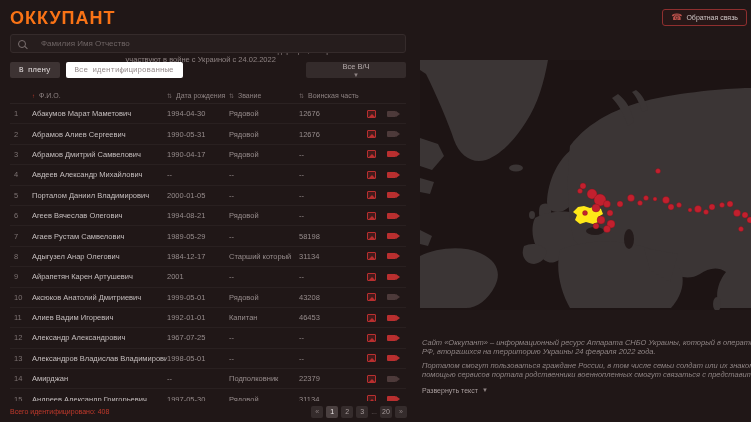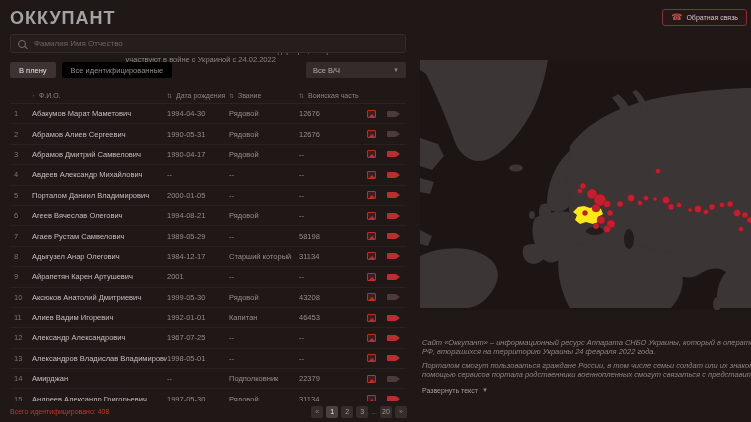--- a/index.html
+++ b/index.html
@@ -4,50 +4,50 @@
 <style>
   html,body{margin:0;padding:0;}
   body{
     width:751px;height:422px;overflow:hidden;position:relative;
     background:#201717;color:#c9c2c2;
     font-family:"Liberation Sans",sans-serif;
     -webkit-font-smoothing:antialiased;
   }
   
   .hdr{position:absolute;left:10px;top:8px;display:flex;gap:10px;align-items:flex-start;}
-  .logo{color:#a3a3a3;font-weight:bold;font-size:18px;letter-spacing:1px;line-height:20px;}
+  .logo{color:#f97316;font-weight:bold;font-size:18px;letter-spacing:1px;line-height:20px;}
   .subtitle{font-size:7.5px;line-height:9px;color:#8d8282;padding-top:3px;max-width:220px;margin-top:35px;}
   .fb-btn{
     position:absolute;top:9px;right:4px;height:17px;box-sizing:border-box;
     border:1px solid #8f2f2f;border-radius:3px;background:rgba(90,25,25,.12);
     color:#cfc6c6;font-size:7px;display:flex;align-items:center;gap:4px;padding:0 8px;cursor:pointer;
   }
   .fb-btn .ph-ico{color:#b9504a;font-size:9px;line-height:9px;}
   
   .left{position:absolute;left:10px;top:34px;width:396px;}
   .search{
     height:17px;background:#261d1d;border:1px solid #352b2b;border-radius:3px;
-    display:flex;align-items:center;gap:6px;padding:0 7px;
+    display:flex;align-items:center;gap:13px;padding:0 7px;
   }
   .mag{width:6px;height:6px;border:1px solid #7a6f6f;border-radius:50%;position:relative;flex:0 0 auto;}
   .mag::after{content:'';position:absolute;width:4px;height:1px;background:#7a6f6f;transform:rotate(45deg);right:-3px;bottom:-1px;}
   .search input{
     background:transparent;border:0;outline:0;color:#bdb4b4;font-size:8px;width:100%;
     font-family:"Liberation Sans",sans-serif;
   }
   .search input::placeholder{color:#6f6565;}
   .filters{margin-top:9px;display:flex;align-items:center;gap:6px;}
   .tab{height:16px;border:0;border-radius:2px;font-size:7.5px;padding:0 9px;cursor:pointer;
-       font-family:Liberation Sans, sans-serif;}
+       font-family:Liberation Mono, monospace;}
   .tab.active{background:#3d3333;color:#e6e0e0;}
-  .tab.idle{background:#000000;color:#958a8a;}
+  .tab.idle{background:#ffffff;color:#958a8a;}
   .spacer{flex:1;}
   .unit-dd{
     width:100px;height:16px;background:#342b2b;border-radius:2px;color:#b3a9a9;font-size:7.5px;
-    display:flex;align-items:center;justify-content:space-between;padding:0 7px;cursor:pointer;box-sizing:border-box;
+    display:flex;align-items:center;justify-content:space-between;padding:0 7px;cursor:pointer;box-sizing:border-box;flex-direction:column;
   }
   .unit-dd .caret{font-size:6px;color:#8d8282;}
   
   .thead,.trow{
     display:grid;align-items:center;
     grid-template-columns:18px 135px 62px 70px 68px 20px 23px;
     padding-left:4px;
   }
   .thead{margin-top:10px;height:15px;color:#8d8282;font-size:7px;border-bottom:1px solid #2b2222;}
   .thead .sort{color:#6f6464;font-size:6px;margin-right:2px;}
@@ -245,21 +245,21 @@
           <span class="ph"></span>
         </span>
     <span class="ic">
           <span class="cam on"></span>
         </span>
   </div>
 
   <div class="trow">
     <span class="num">10</span>
     <span class="fio">Аксюков Анатолий Дмитриевич</span>
-    <span class="mut birth">1999-05-30</span>
+    <span class="mut birth">1999-05-01</span>
     <span class="mut rank">Рядовой</span>
     <span class="mut unit">43208</span>
     <span class="ic">
           <span class="ph"></span>
         </span>
     <span class="ic">
           <span class="cam"></span>
         </span>
   </div>
 

